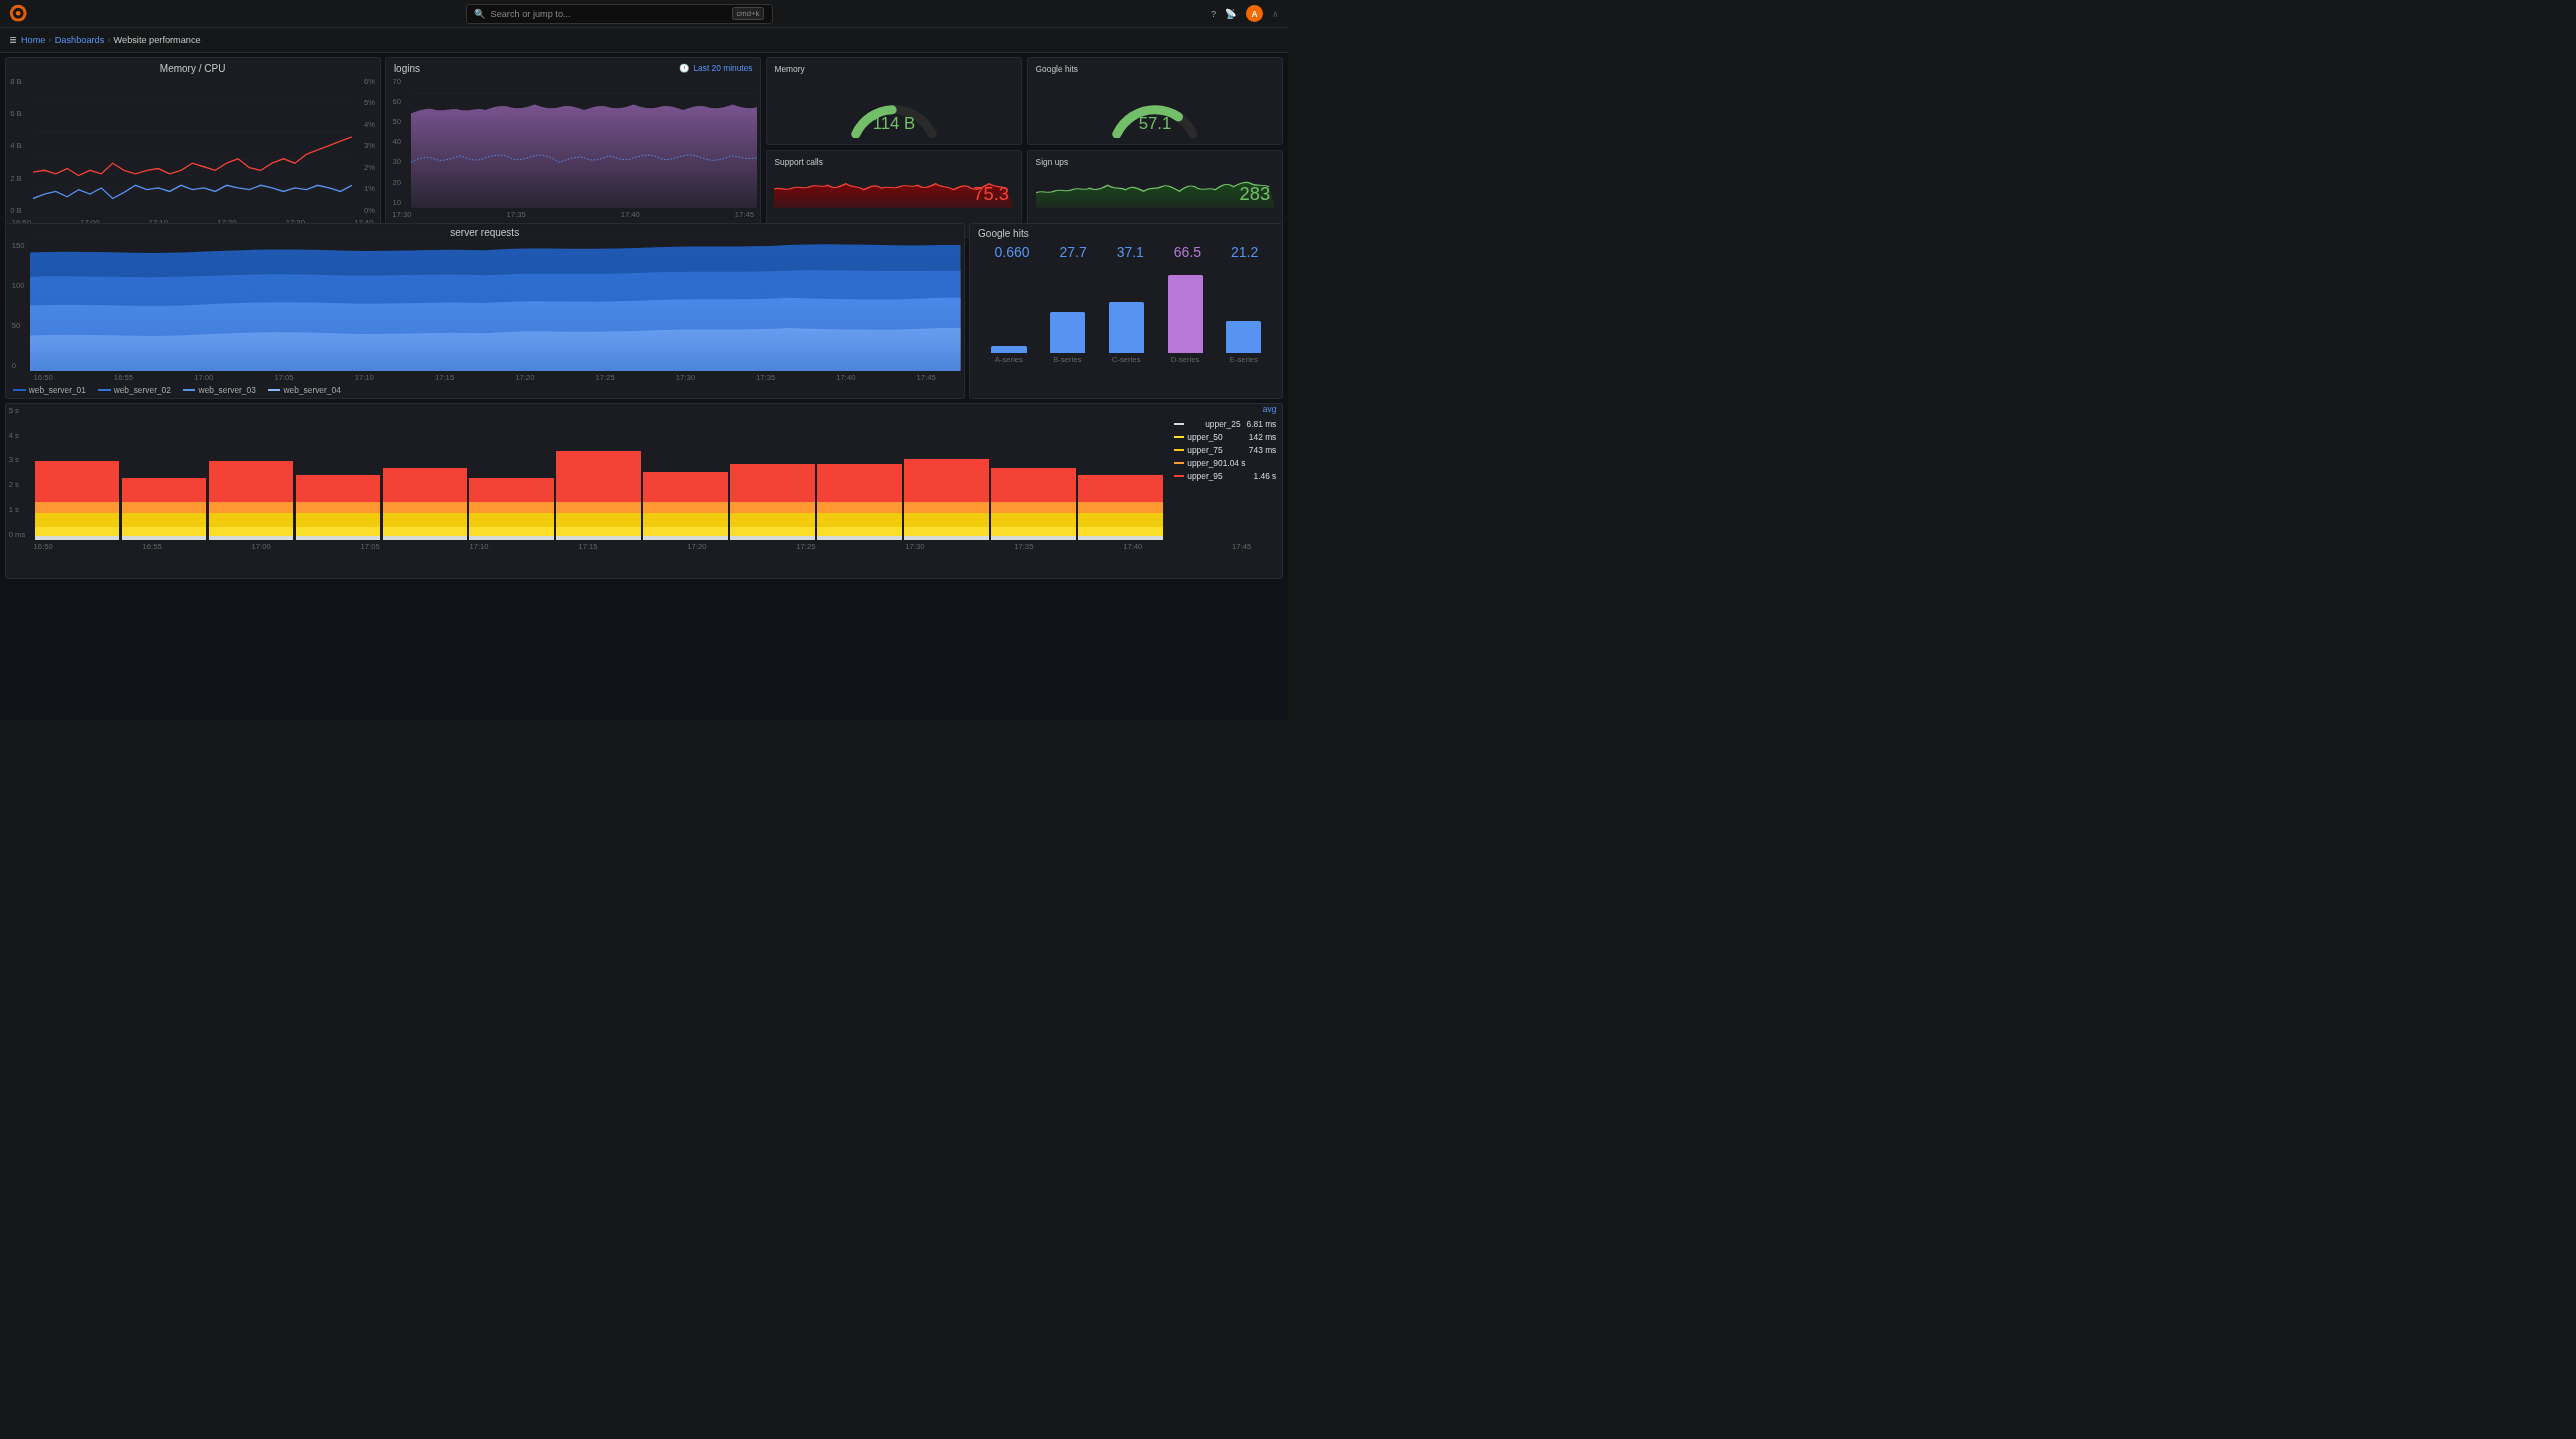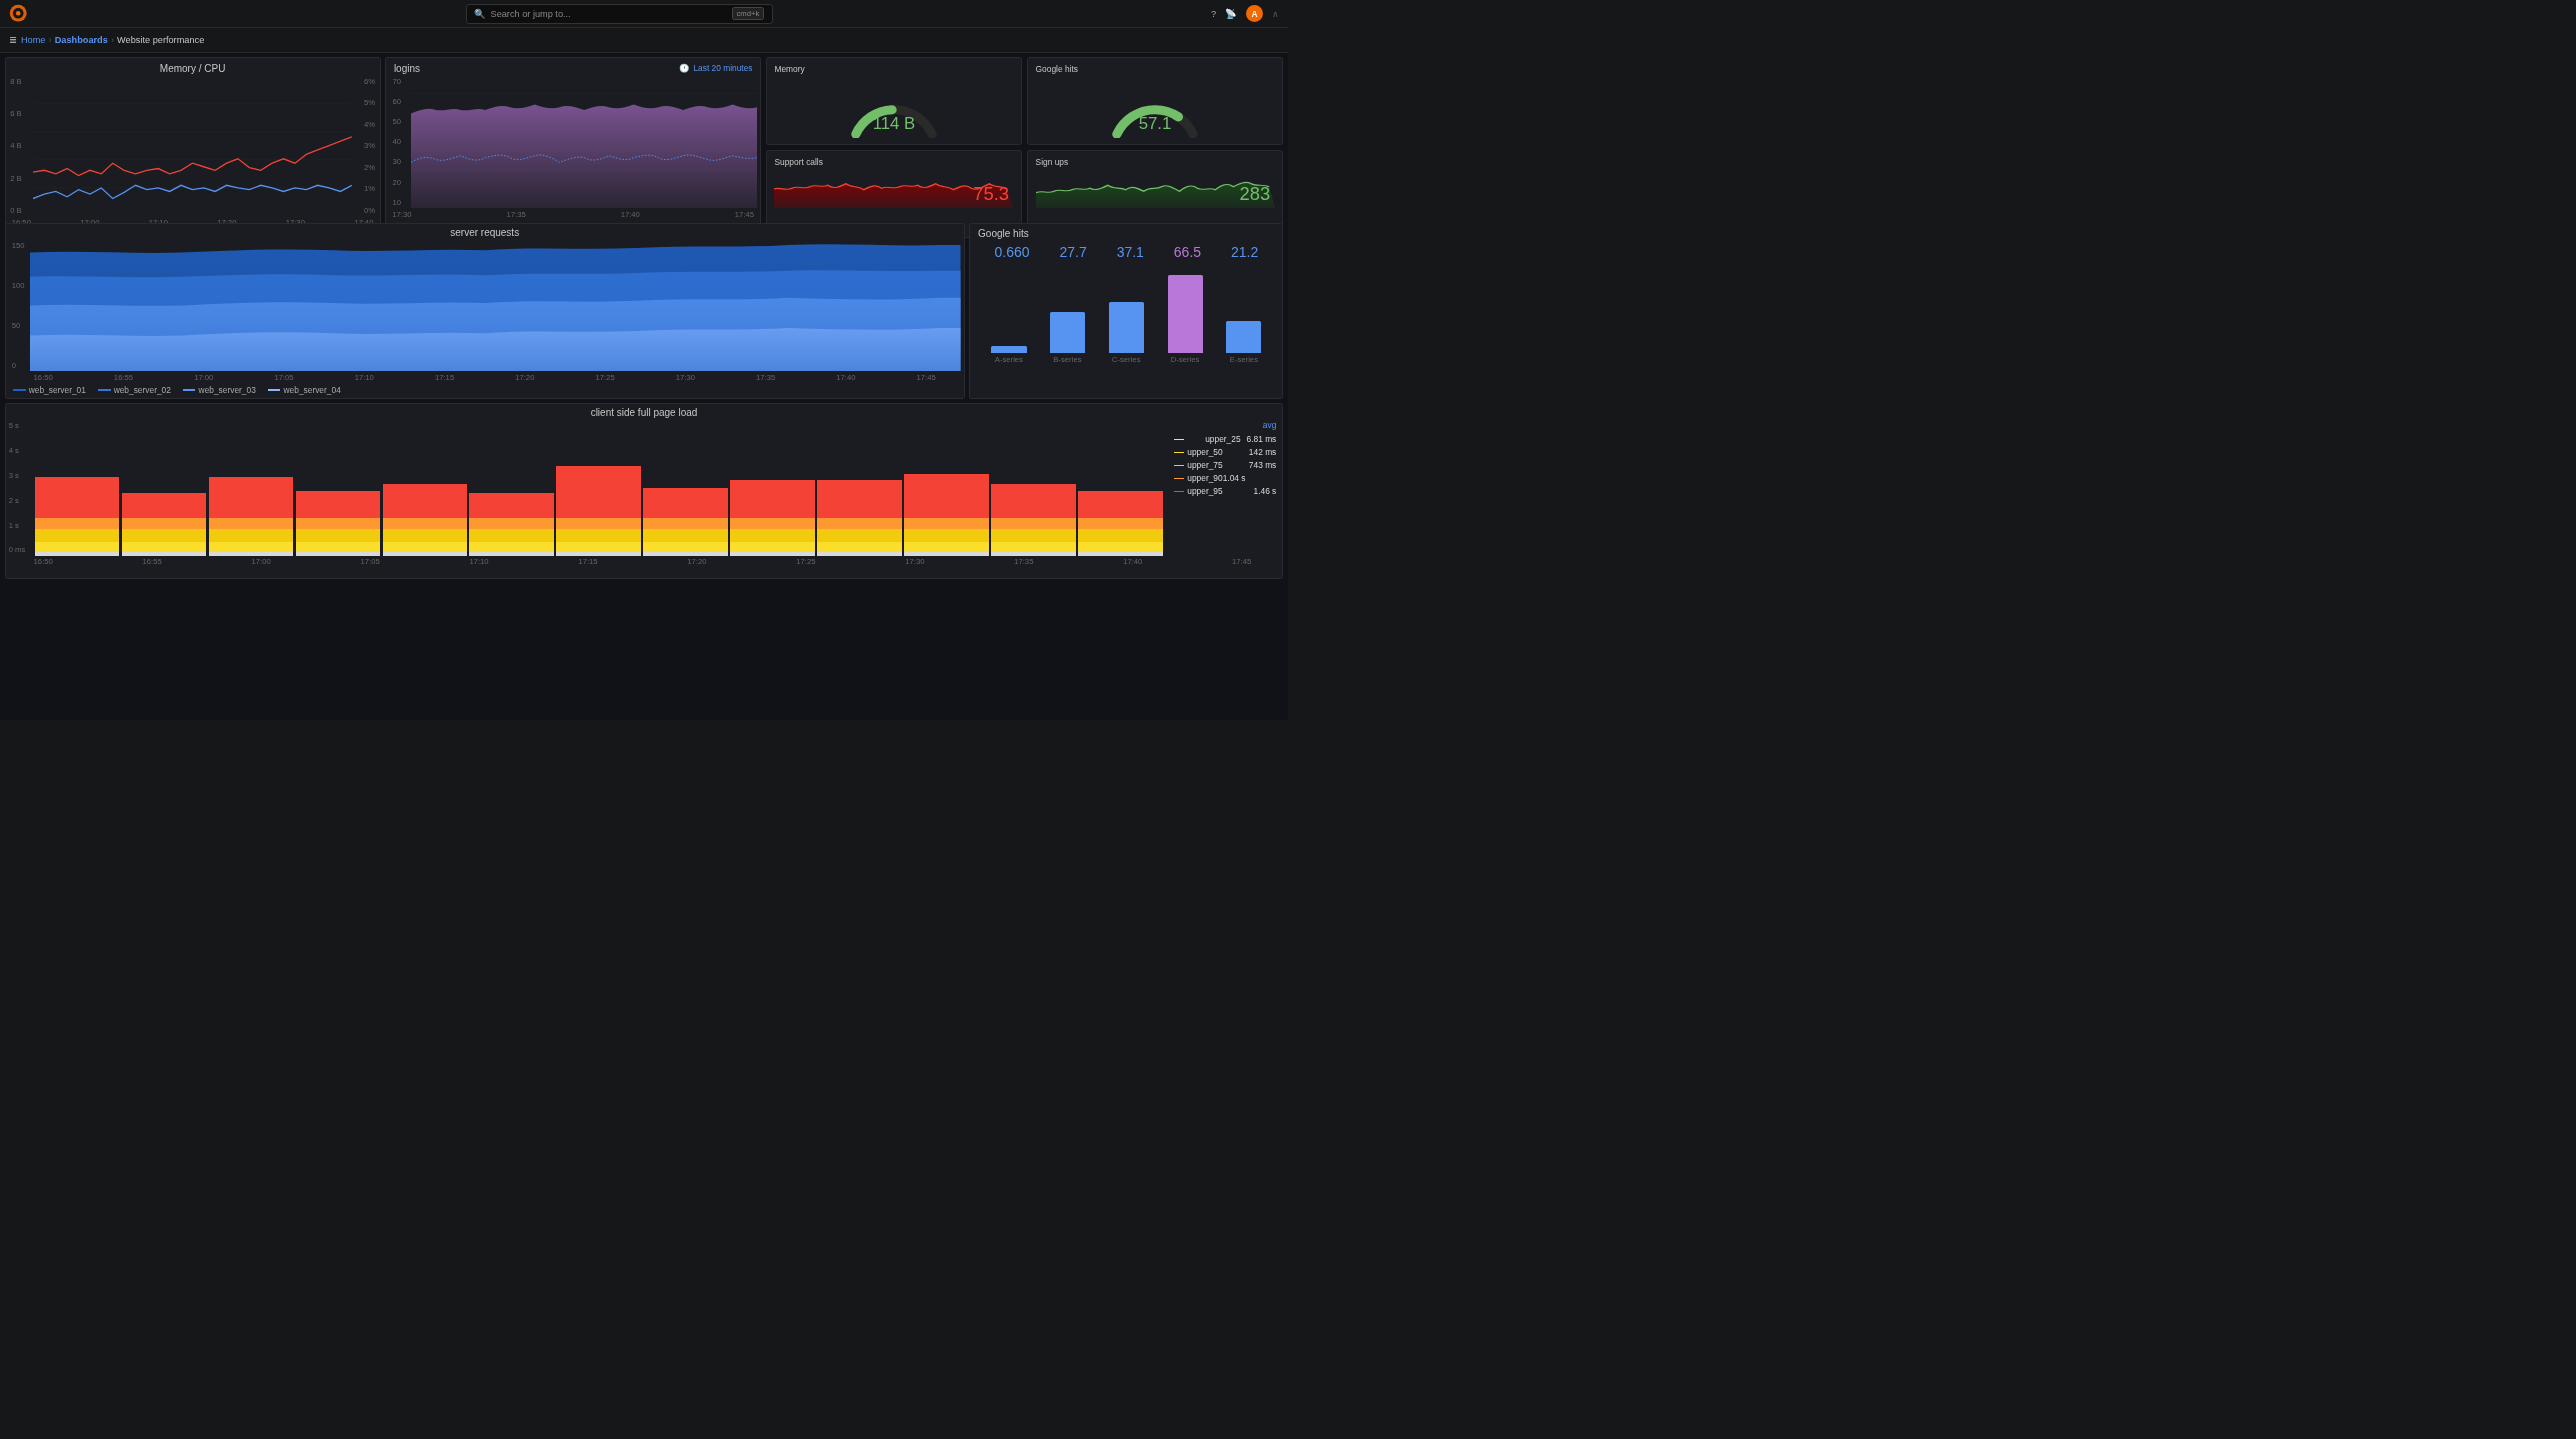--- a/index.html
+++ b/index.html
@@ -205,21 +205,21 @@
   </div>
 
   <span style="color:#555;font-size:9.2px;cursor:pointer;">∧</span>
 </div>
 
 <div class="navbar">
   <span class="hamburger">≡</span>
   <div class="navbar-breadcrumb">
     <span style="cursor:pointer;color:#5794f2;">Home</span>
     <span class="sep">›</span>
-    <span style="cursor:pointer;color:#5794f2;font-weight:bold;">Dashboards</span>
+    <span style="cursor:pointer;color:#5794f2;">Dashboards</span>
     <span class="sep">›</span>
     <span>Website performance</span>
   </div>
   <div class="navbar-spacer"></div>
 </div>
 
 <div class="main">
 
   <div class="row1">
 
@@ -517,21 +517,20 @@
         <span>B-series</span>
         <span>C-series</span>
         <span>D-series</span>
         <span>E-series</span>
       </div>
     </div>
   </div>
 
   <div class="row3">
     <div class="panel" style="height:100%;">
-      <div style="text-align:center;padding:3.1px 0 1.5px;font-size:10px;color:#c7c7c7;">client side full page load</div>
       <div style="display:flex;height:calc(100% - 38px);">
 
         <div style="display:flex;flex-direction:column;justify-content:space-between;padding:1.5px 3.1px;font-size:7.7px;color:#666;width:24.5px;">
           <span>5 s</span>
           <span>4 s</span>
           <span>3 s</span>
           <span>2 s</span>
           <span>1 s</span>
           <span>0 ms</span>
         </div>

